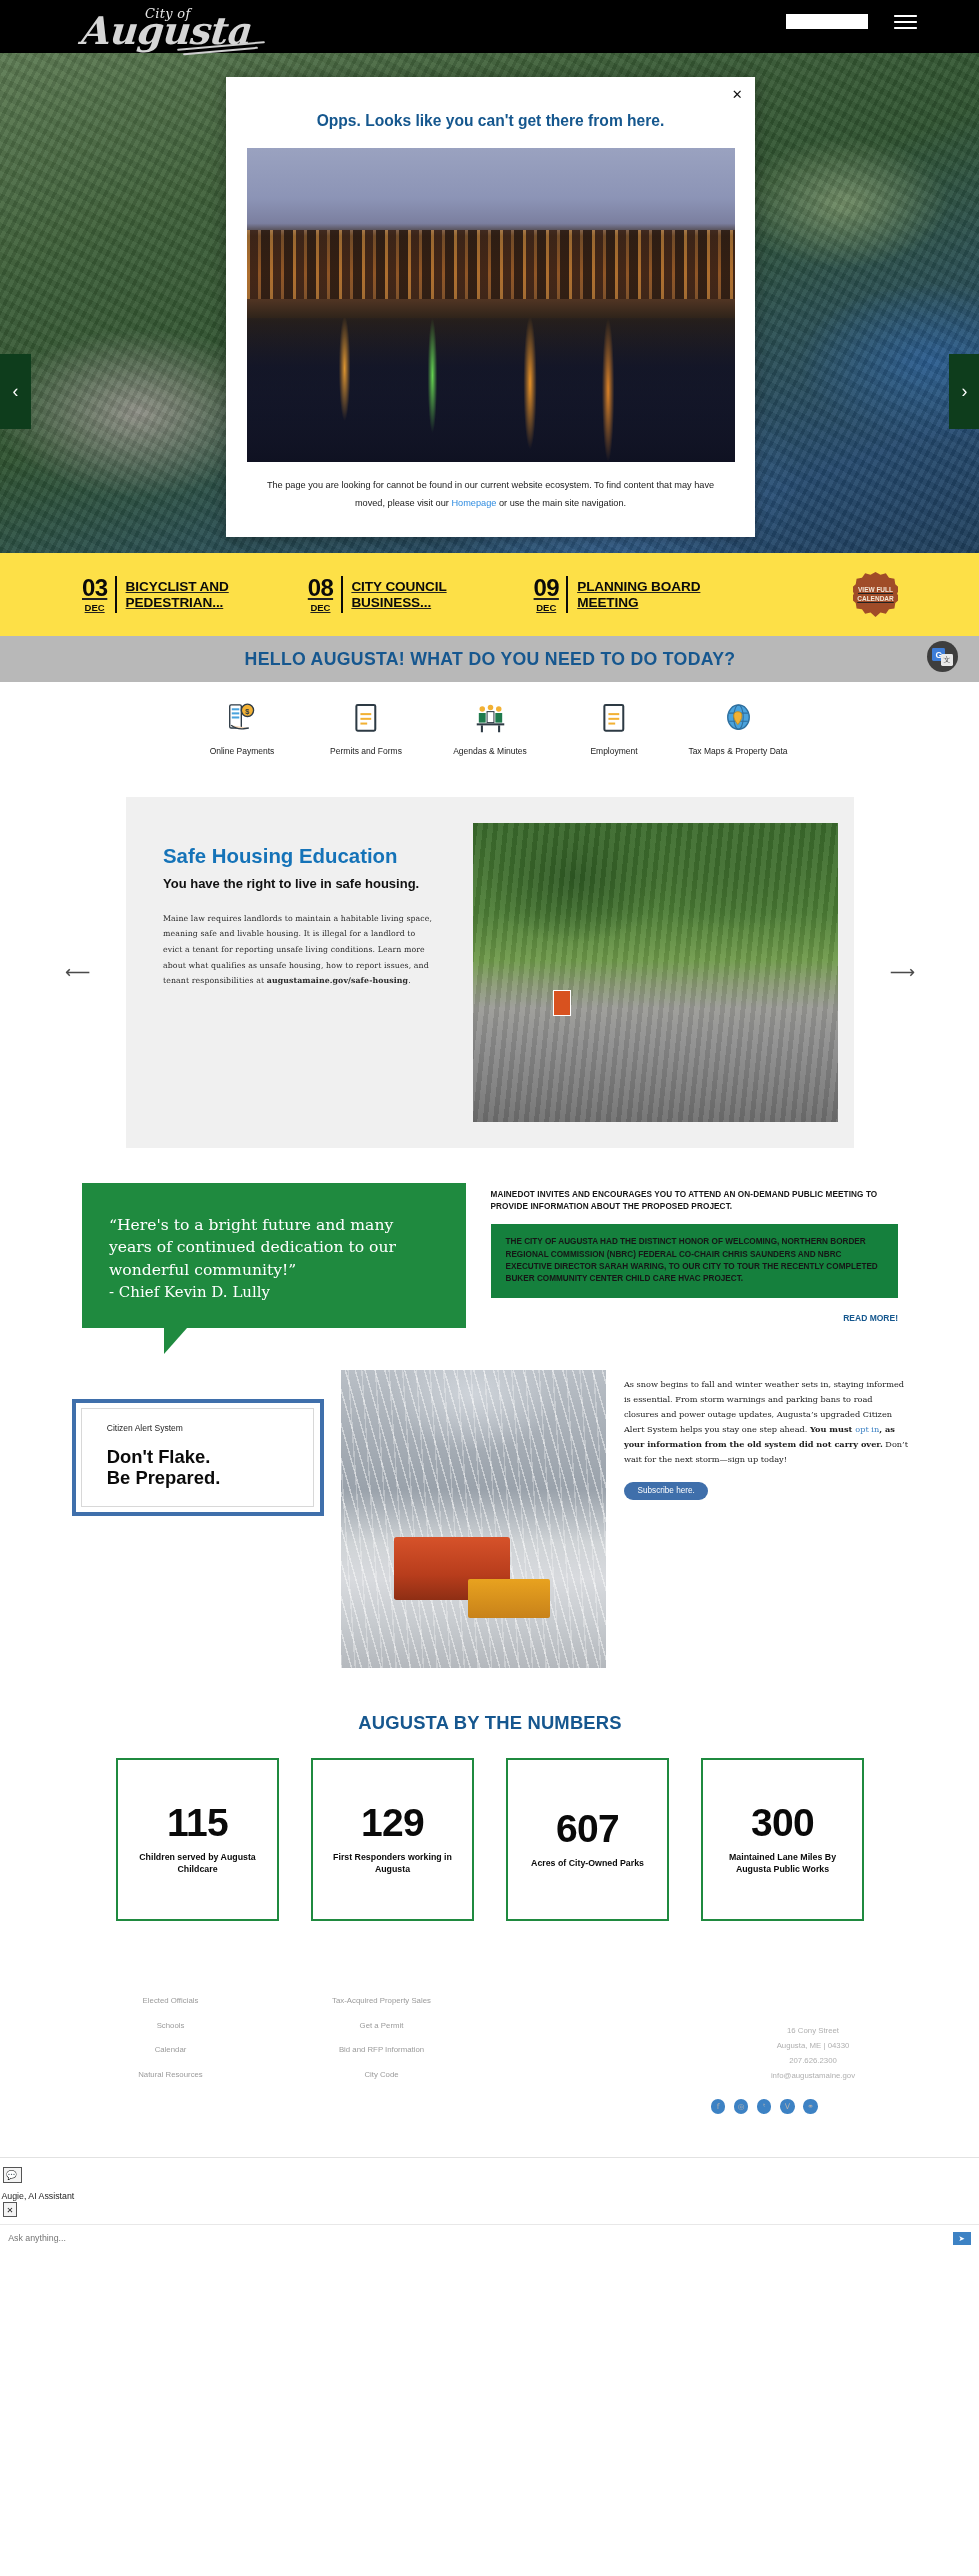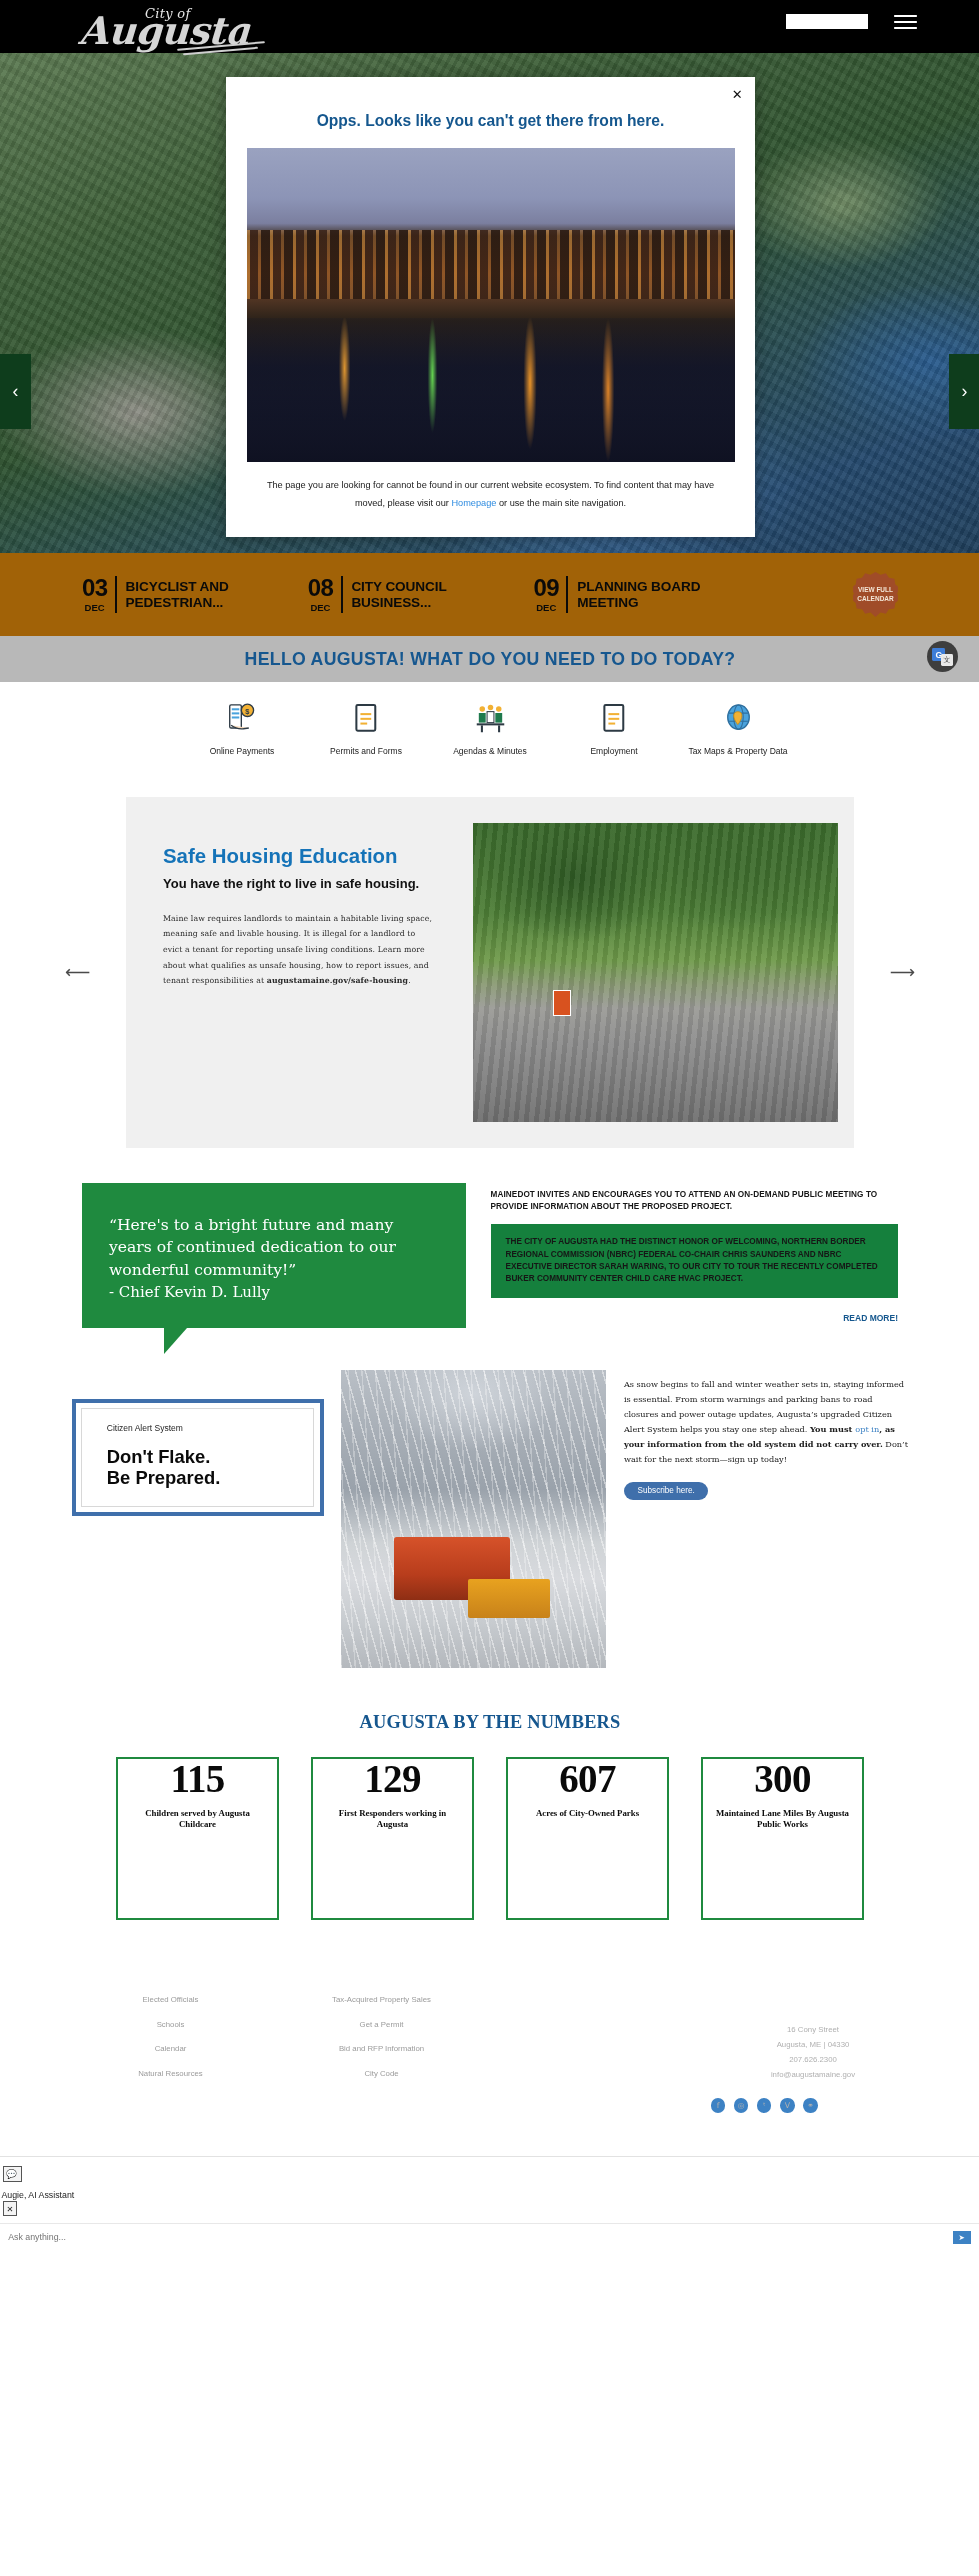--- a/index.html
+++ b/index.html
@@ -238,24 +238,25 @@
     text-align: center;
     font-size: 9.2px;
     line-height: 1.95;
     color: #1a1a1a;
   }
   .modal-body a { color: #2f8ce0; text-decoration: none; }
 
   
   .events-bar {
     height: 83px;
-    background: #a16207;
-    display: flex;
-    align-items: center;
-    position: relative;
+    background: #fde047;
+    display: flex;
+    align-items: center;
+    position: relative;
+    text-decoration: underline;
   }
   .events-inner {
     width: 816px;
     margin: 0 auto;
     display: flex;
     align-items: center;
   }
   .event {
     display: flex;
     align-items: stretch;
@@ -609,21 +610,21 @@
     color: #ffffff;
     border: none;
     border-radius: 11px;
     padding: 4.8px 13.6px;
     font-size: 8.2px;
     cursor: pointer;
     font-family: "Liberation Sans", sans-serif;
   }
 
   
-  .numbers-section { padding: 12.2px 0 48px; font-family: Liberation Serif, serif; }
+  .numbers-section { padding: 12.2px 0 48px; }
   .numbers-title {
     text-align: center;
     color: #16578f;
     font-size: 18.4px;
     font-weight: bold;
     letter-spacing: 0.2px;
     margin-bottom: 24.5px;
   }
   .numbers-row {
     width: 748px;
@@ -631,20 +632,21 @@
     display: flex;
     justify-content: space-between;
   }
   .stat-card {
     width: 163px;
     height: 163px;
     border: 2.7px solid #1f8a3f;
     display: flex;
     flex-direction: column;
     align-items: center;
+    justify-content: center;
     background: #ffffff;
     text-align: center;
     padding: 0 9.5px;
   }
   .stat-num {
     font-size: 39px;
     font-weight: bold;
     letter-spacing: -0.7px;
     color: #0a0a0a;
     line-height: 1;

